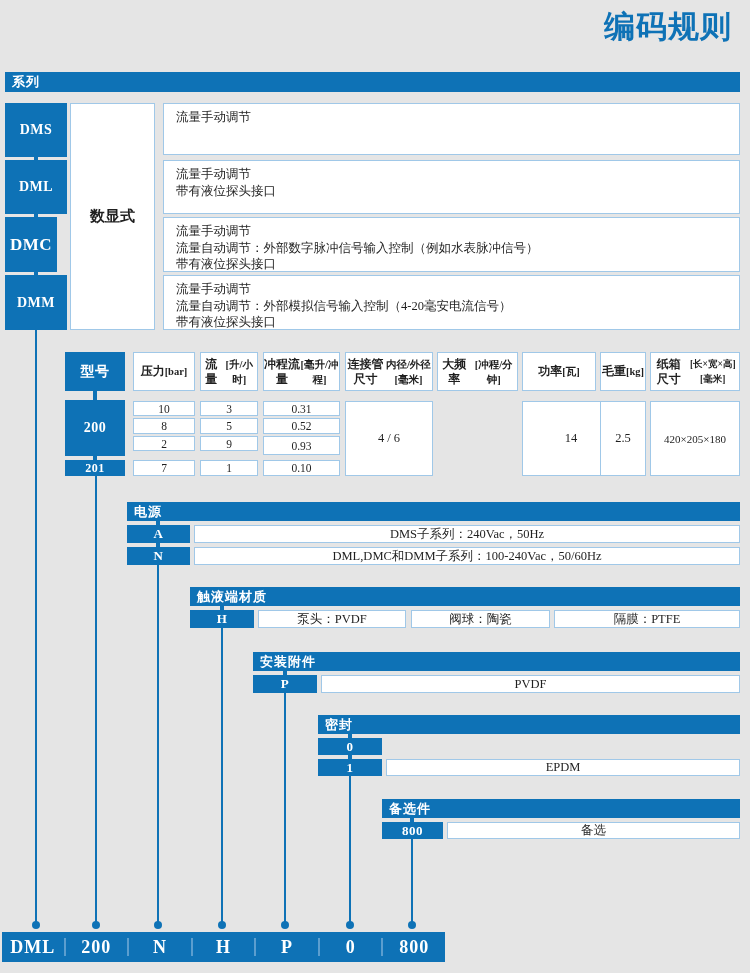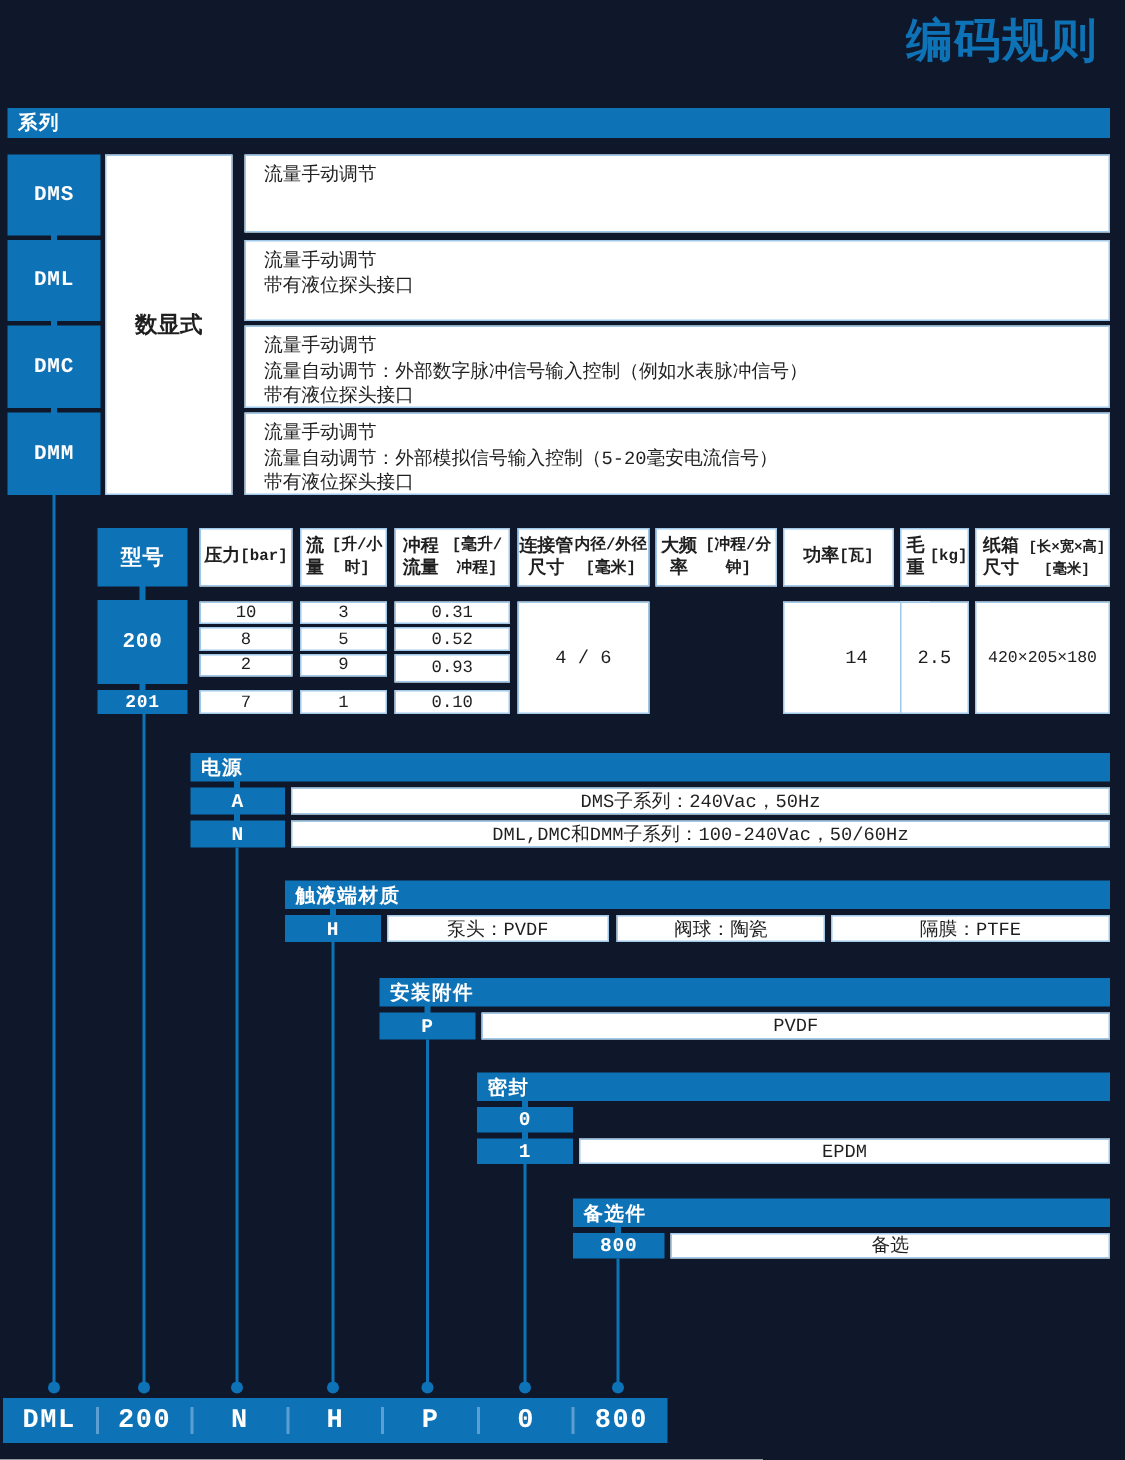--- a/index.html
+++ b/index.html
@@ -3,22 +3,22 @@
 <meta charset="utf-8">
 <style>
   :root{
     --blue:#0e72b6;
     --border:#a0c8e8;
     --ink:#1f1f1f;
     --divider:#5b9ecf;
   }
   html,body{margin:0;padding:0;background:#fff;}
   #page{
-    position:relative;width:750px;height:973px;background:#0f172a;overflow:hidden;
-    font-family:Liberation Mono, monospace;color:var(--ink);
+    position:relative;width:750px;height:973px;background:#e5e5e5;overflow:hidden;
+    font-family:Liberation Serif, serif;color:var(--ink);
   }
   #page *{box-sizing:border-box;}
   .title{
     position:absolute;top:6px;right:18px;font-size:31px;font-weight:bold;
     color:var(--blue);letter-spacing:1px;
   }
   .hdr{
     position:absolute;background:var(--blue);color:#fff;font-size:13px;font-weight:bold;
     display:flex;align-items:center;padding-left:7px;letter-spacing:1px;
   }
@@ -69,41 +69,41 @@
   <div class="title">编码规则</div>
 
   <div class="hdr" style="left:5px;top:72px;width:735px;height:20px">
     <span>系列</span>
   </div>
 
   <div class="code-box" style="left:5px;top:103px;width:62px;height:54px;font-size:14px">DMS</div>
   <div class="tick" style="left:34px;top:155px;height:7px"></div>
   <div class="code-box" style="left:5px;top:160px;width:62px;height:54px;font-size:14px">DML</div>
   <div class="tick" style="left:34px;top:212px;height:7px"></div>
-  <div class="code-box" style="left:5px;top:217px;width:62px;height:55px;font-size:14px">DMC</div>
+  <div class="code-box" style="left:5px;top:217px;width:52px;height:55px;font-size:17px">DMC</div>
   <div class="tick" style="left:34px;top:270px;height:7px"></div>
   <div class="code-box" style="left:5px;top:275px;width:62px;height:55px;font-size:14px">DMM</div>
 
   <div class="lb-box" style="left:70px;top:103px;width:85px;height:227px;font-size:15px;font-weight:bold">数显式</div>
 
   <div class="desc-box" style="left:163px;top:103px;width:577px;height:52px">
     <span>流量手动调节</span>
   </div>
   <div class="desc-box" style="left:163px;top:160px;width:577px;height:54px">
     <span>流量手动调节</span>
     <span>带有液位探头接口</span>
   </div>
   <div class="desc-box" style="left:163px;top:217px;width:577px;height:55px">
     <span>流量手动调节</span>
     <span>流量自动调节：外部数字脉冲信号输入控制（例如水表脉冲信号）</span>
     <span>带有液位探头接口</span>
   </div>
   <div class="desc-box" style="left:163px;top:275px;width:577px;height:55px">
     <span>流量手动调节</span>
-    <span>流量自动调节：外部模拟信号输入控制（5-20毫安电流信号）</span>
+    <span>流量自动调节：外部模拟信号输入控制（4-20毫安电流信号）</span>
     <span>带有液位探头接口</span>
   </div>
 
   <div class="code-box big-model" style="left:65px;top:352px;width:60px;height:39px">型号</div>
 
   <div class="th" style="left:133px;top:352px;width:62px;height:39px">
     <span>压力</span>
     <span class="unit">[bar]</span>
   </div>
   <div class="th" style="left:200px;top:352px;width:58px;height:39px">

